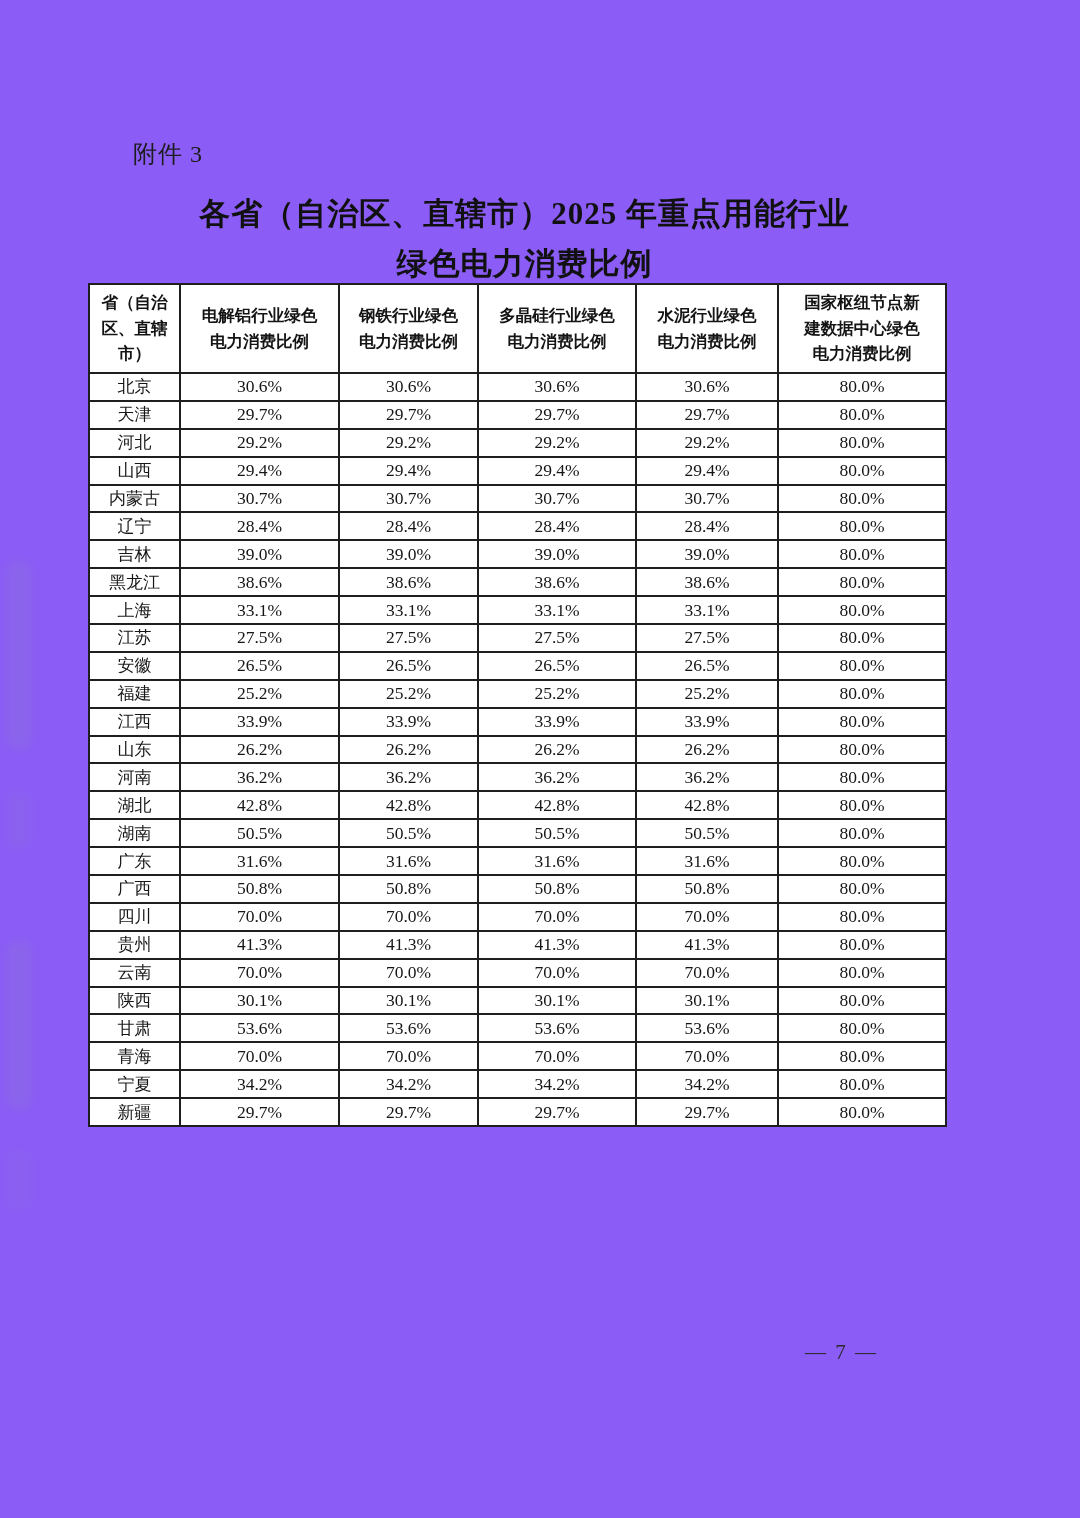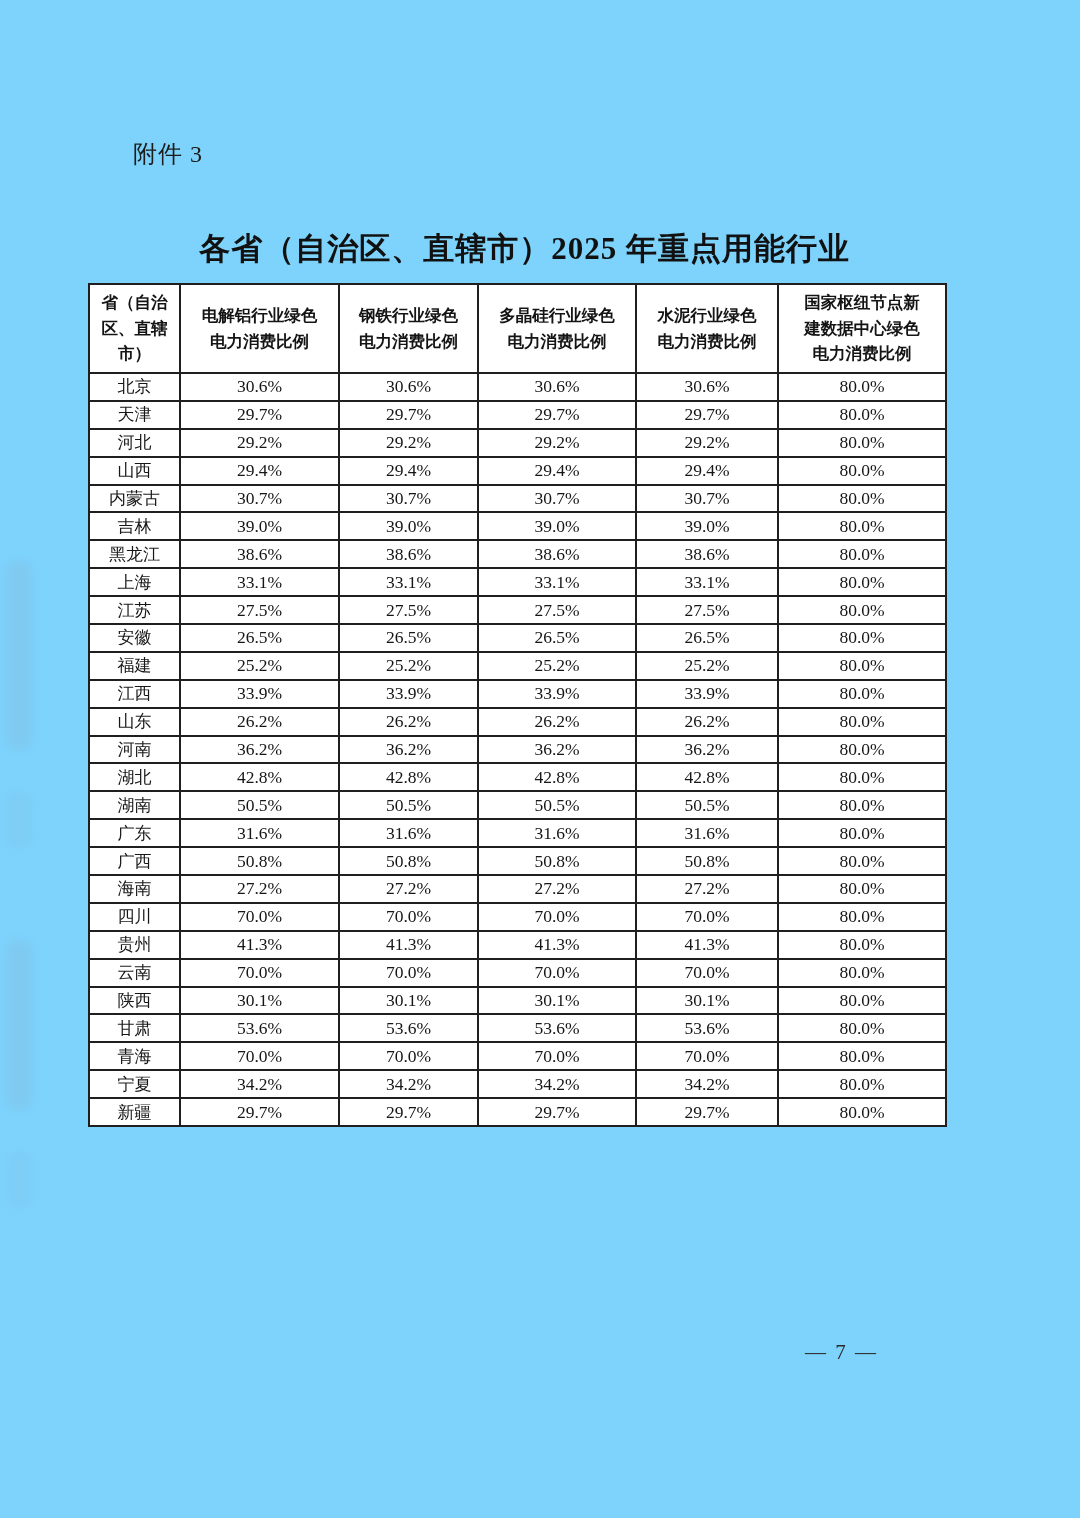--- a/index.html
+++ b/index.html
@@ -1,21 +1,21 @@
 <!DOCTYPE html>
 <html><head>
 <meta charset="utf-8">
 <style>
   * { margin: 0; padding: 0; box-sizing: border-box; }
   html, body { background: #e8e8e8; }
   .page {
     position: relative;
     width: 1080px;
     height: 1518px;
-    background: #7dd3fc;
+    background: #8b5cf6;
     overflow: hidden;
     font-family: "Liberation Serif", serif;
     color: #1c1c1c;
   }
   
   .smudge {
     position: absolute;
     left: 6px;
     width: 26px;
     background: rgba(140, 152, 180, 0.14);
@@ -36,21 +36,20 @@
   }
   .title {
     position: absolute;
     left: 96px;
     width: 857px;
     text-align: center;
     font-weight: 700;
     font-size: 31px;
     letter-spacing: 1px;
     color: #111;
-    margin-top: 35px;
   }
   .title.line1 { top: 193px; }
   .title.line2 { top: 243px; }
 
   table.data-table {
     position: absolute;
     left: 88px;
     top: 283px;
     width: 857px;
     border-collapse: collapse;
@@ -171,20 +170,28 @@
         </tr>
         <tr>
           <td>内蒙古</td>
           <td class="value-cell">30.7%</td>
           <td class="value-cell">30.7%</td>
           <td class="value-cell">30.7%</td>
           <td class="value-cell">30.7%</td>
           <td class="value-cell">80.0%</td>
         </tr>
         <tr>
+          <td>辽宁</td>
+          <td class="value-cell">28.4%</td>
+          <td class="value-cell">28.4%</td>
+          <td class="value-cell">28.4%</td>
+          <td class="value-cell">28.4%</td>
+          <td class="value-cell">80.0%</td>
+        </tr>
+        <tr>
           <td>吉林</td>
           <td class="value-cell">39.0%</td>
           <td class="value-cell">39.0%</td>
           <td class="value-cell">39.0%</td>
           <td class="value-cell">39.0%</td>
           <td class="value-cell">80.0%</td>
         </tr>
         <tr>
           <td>黑龙江</td>
           <td class="value-cell">38.6%</td>
@@ -275,28 +282,20 @@
         </tr>
         <tr>
           <td>广西</td>
           <td class="value-cell">50.8%</td>
           <td class="value-cell">50.8%</td>
           <td class="value-cell">50.8%</td>
           <td class="value-cell">50.8%</td>
           <td class="value-cell">80.0%</td>
         </tr>
         <tr>
-          <td>海南</td>
-          <td class="value-cell">27.2%</td>
-          <td class="value-cell">27.2%</td>
-          <td class="value-cell">27.2%</td>
-          <td class="value-cell">27.2%</td>
-          <td class="value-cell">80.0%</td>
-        </tr>
-        <tr>
           <td>四川</td>
           <td class="value-cell">70.0%</td>
           <td class="value-cell">70.0%</td>
           <td class="value-cell">70.0%</td>
           <td class="value-cell">70.0%</td>
           <td class="value-cell">80.0%</td>
         </tr>
         <tr>
           <td>贵州</td>
           <td class="value-cell">41.3%</td>

